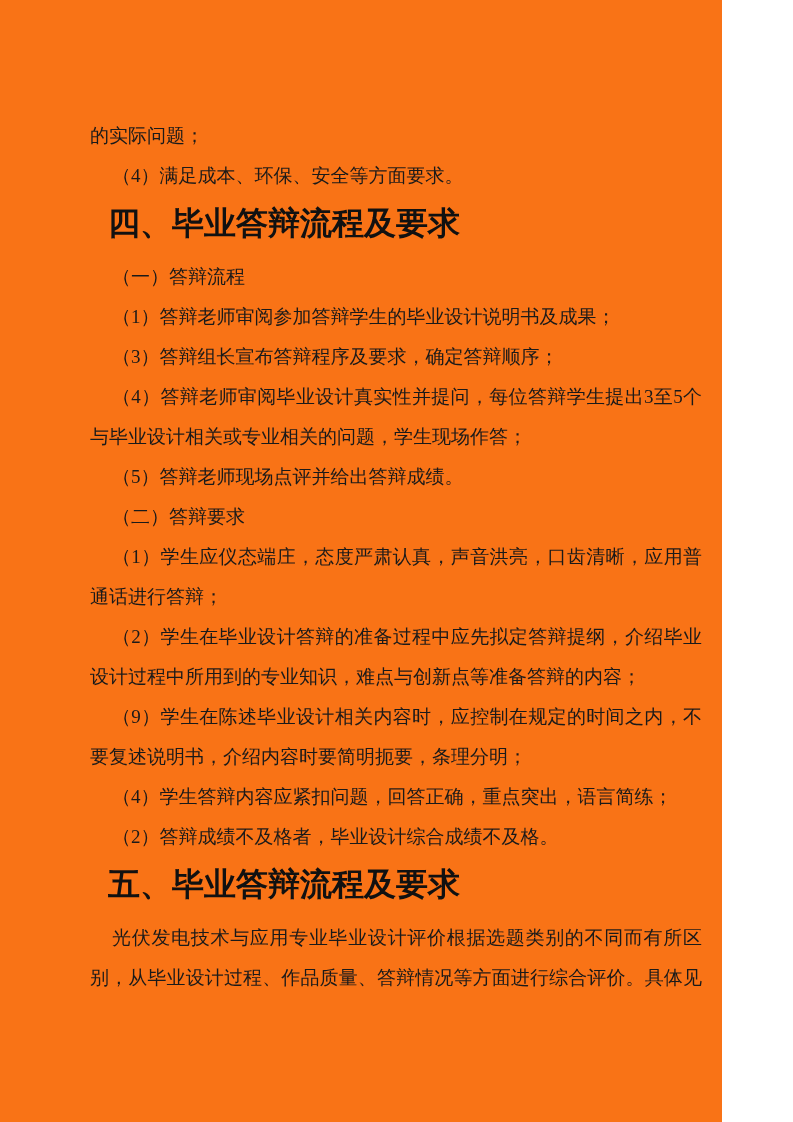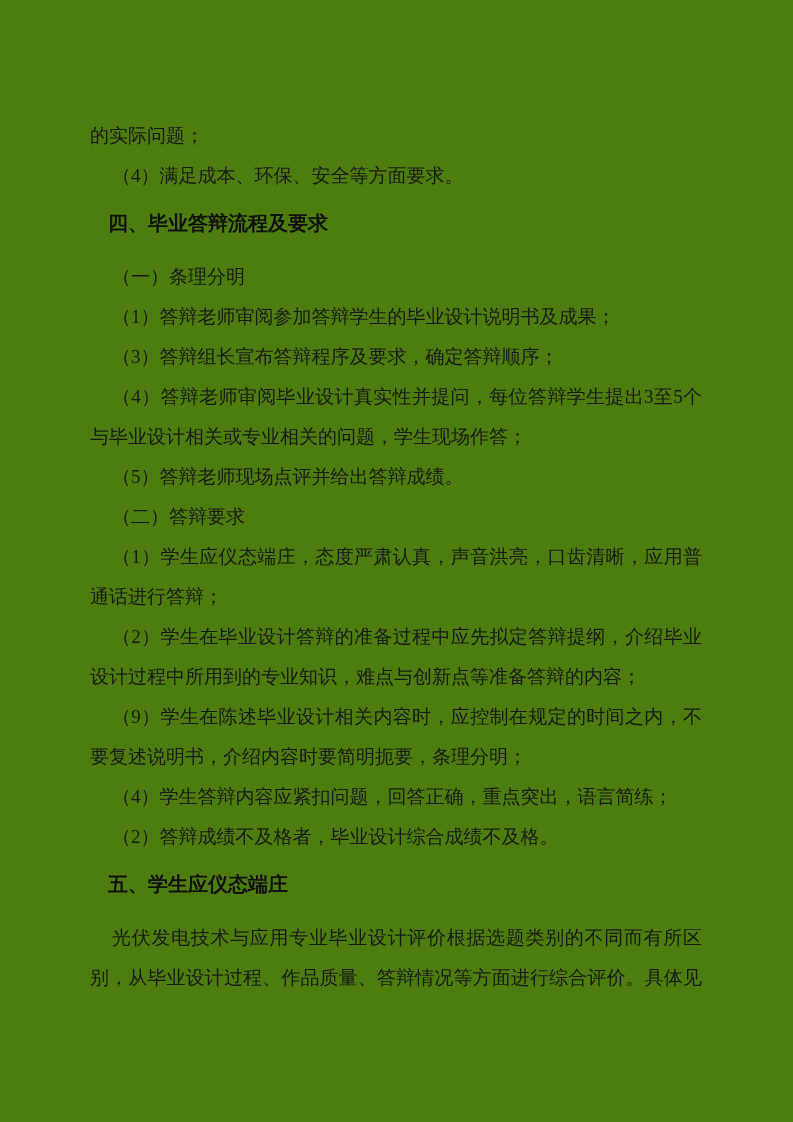--- a/index.html
+++ b/index.html
@@ -2,24 +2,25 @@
 <html><head>
 <meta charset="utf-8">
 <style>
   html, body {
     margin: 0;
     padding: 0;
     background: #ffffff;
   }
   .page {
     position: relative;
-    width: 793px;
+    width: 676px;
     height: 1122px;
-    background: #4d7c0f;
+    background: #f97316;
     overflow: hidden;
+    padding-left: 46px;
   }
   .content {
     position: absolute;
     left: 90px;
     top: 116px;
     width: 612px;
     font-family: "Liberation Serif", "DejaVu Serif", serif;
     color: #1a1a1a;
   }
   .line {
@@ -34,50 +35,50 @@
     text-indent: 22px;
   }
   .line.justify {
     white-space: normal;
     text-align: justify;
     text-align-last: justify;
   }
   .line.heading {
     font-family: "Liberation Sans", "DejaVu Sans", sans-serif;
     font-weight: 700;
-    font-size: 20px;
+    font-size: 32px;
     line-height: 44px;
     height: 44px;
     margin: 5px 0 12px 0;
     color: #111111;
   }
   .line.heading.indent {
     text-indent: 18px;
   }
 </style>
 </head>
 <body>
 
 <div class="page">
   <div class="content" id="content">
       <div class="line body">的实际问题；</div>
       <div class="line body indent">（4）满足成本、环保、安全等方面要求。</div>
       <div class="line heading indent">四、毕业答辩流程及要求</div>
-      <div class="line body indent">（一）条理分明</div>
+      <div class="line body indent">（一）答辩流程</div>
       <div class="line body indent">（1）答辩老师审阅参加答辩学生的毕业设计说明书及成果；</div>
       <div class="line body indent">（3）答辩组长宣布答辩程序及要求，确定答辩顺序；</div>
       <div class="line body indent justify">（4）答辩老师审阅毕业设计真实性并提问，每位答辩学生提出3至5个</div>
       <div class="line body">与毕业设计相关或专业相关的问题，学生现场作答；</div>
       <div class="line body indent">（5）答辩老师现场点评并给出答辩成绩。</div>
       <div class="line body indent">（二）答辩要求</div>
       <div class="line body indent justify">（1）学生应仪态端庄，态度严肃认真，声音洪亮，口齿清晰，应用普</div>
       <div class="line body">通话进行答辩；</div>
       <div class="line body indent justify">（2）学生在毕业设计答辩的准备过程中应先拟定答辩提纲，介绍毕业</div>
       <div class="line body">设计过程中所用到的专业知识，难点与创新点等准备答辩的内容；</div>
       <div class="line body indent justify">（9）学生在陈述毕业设计相关内容时，应控制在规定的时间之内，不</div>
       <div class="line body">要复述说明书，介绍内容时要简明扼要，条理分明；</div>
       <div class="line body indent">（4）学生答辩内容应紧扣问题，回答正确，重点突出，语言简练；</div>
       <div class="line body indent">（2）答辩成绩不及格者，毕业设计综合成绩不及格。</div>
-      <div class="line heading indent">五、学生应仪态端庄</div>
+      <div class="line heading indent">五、毕业答辩流程及要求</div>
       <div class="line body indent justify">光伏发电技术与应用专业毕业设计评价根据选题类别的不同而有所区</div>
       <div class="line body justify">别，从毕业设计过程、作品质量、答辩情况等方面进行综合评价。具体见</div>
     </div>
 </div>
 
 </body></html>

